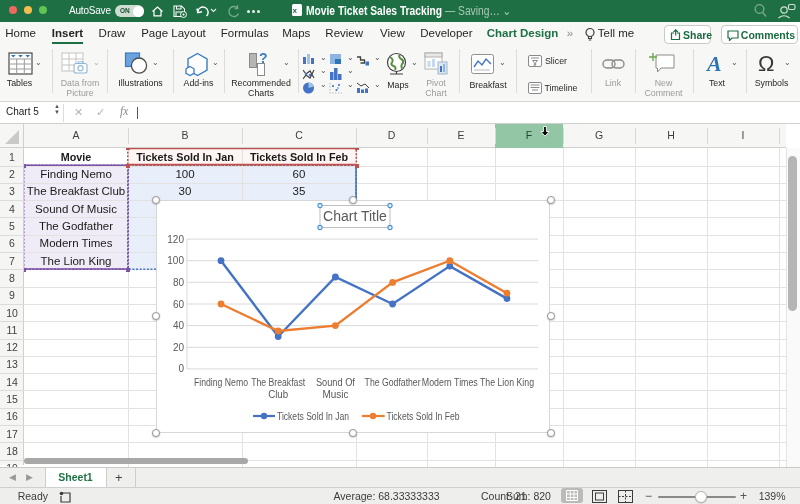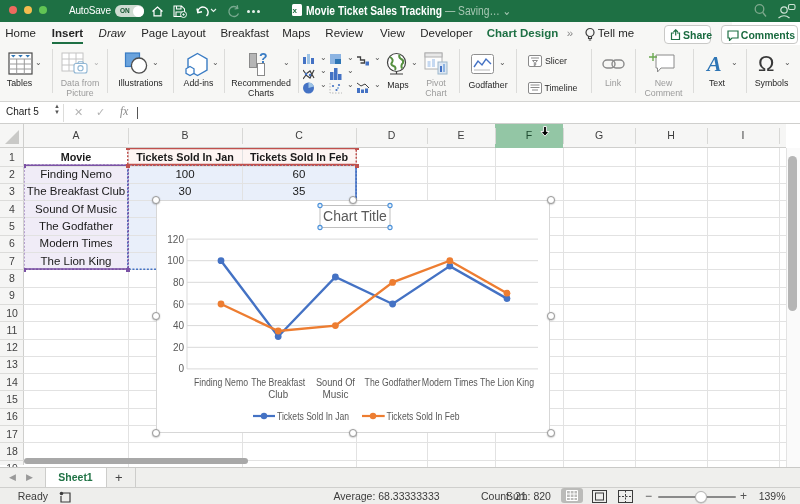--- a/index.html
+++ b/index.html
@@ -79,23 +79,23 @@
   <svg class="abs" style="left:776px; top:2px;" width="20" height="18" viewBox="0 0 20 18">
     <circle cx="8" cy="8" r="3.2" fill="none" stroke="#cfe3d6" stroke-width="1.2"></circle>
     <path d="M2.5 16 q5.5 -4.5 11 0" fill="none" stroke="#cfe3d6" stroke-width="1.2"></path>
     <rect x="12.5" y="2.5" width="6.5" height="5" rx="1.5" fill="none" stroke="#cfe3d6" stroke-width="1.1"></rect>
   </svg>
 </div>
 
 <div id="menubar" class="abs">
   <span class="mi" style="left:20.6px;">Home</span>
   <span class="mi" style="left:67.5px; font-weight:bold;">Insert</span>
-  <span class="mi" style="left:112px;font-style:italic;">Draw</span>
+  <span class="mi" style="left:112px;">Draw</span>
   <span class="mi" style="left:173.5px;">Page Layout</span>
-  <span class="mi" style="left:244.7px;">Breakfast</span>
+  <span class="mi" style="left:244.7px;">Formulas</span>
   <span class="mi" style="left:296.3px;">Maps</span>
   <span class="mi" style="left:344.2px;">Review</span>
   <span class="mi" style="left:392.4px;">View</span>
   <span class="mi" style="left:446.4px;">Developer</span>
   <span class="mi" style="left:522.5px; color:#1e7044; font-weight:bold;">Chart Design</span>
   <span class="mi" style="left:570px; color:#8a8a8a;">»</span>
   <span class="mi" style="left:616px;">Tell me</span>
   <div class="abs" style="left:52px; top:20px; width:31px; height:2px; background:#1e7044;"></div>
   <svg class="abs" style="left:584px; top:5px;" width="12" height="15" viewBox="0 0 12 15">
     <circle cx="6" cy="5.5" r="4" fill="none" stroke="#3c3c3c" stroke-width="1.2"></circle>
@@ -232,21 +232,21 @@
       <rect x="19" y="12" width="2" height="8" fill="#8db4e2"></rect>
   </svg>
   <div class="rlab gray" style="left:436px; top:34px;">Pivot<br>Chart</div>
 
   <svg class="abs" style="left:471px; top:9px;" width="23" height="20" viewBox="0 0 23 20">
     <rect x="0.5" y="0.5" width="22" height="19" rx="2" fill="#fff" stroke="#909090"></rect>
     <path d="M3 13 l4 -6 l4 4 l4 -6 l5 5" stroke="#4472c4" stroke-width="1.4" fill="none"></path>
     <path d="M3 16 h16" stroke="#b8b8b8" fill="none"></path>
   </svg>
   <span class="chev" style="left:499px; top:13px;">⌄</span>
-  <div class="rlab" style="left:488px; top:36px;">Godfather</div>
+  <div class="rlab" style="left:488px; top:36px;">Breakfast</div>
 
   <svg class="abs" style="left:528px; top:10px;" width="15" height="13" viewBox="0 0 15 13">
     <rect x="0.5" y="0.5" width="13" height="11" rx="1.5" fill="#fff" stroke="#8a8a8a"></rect>
     <path d="M3 3 h8 M4.5 5.5 h5 l-1.8 2 v2.5 l-1.4 1 v-3.5 Z" stroke="#8a8a8a" fill="none"></path>
   </svg>
   <div class="rlab" style="left:556px; top:12px;">Slicer</div>
   <svg class="abs" style="left:528px; top:37px;" width="15" height="13" viewBox="0 0 15 13">
     <rect x="0.5" y="0.5" width="13" height="11" rx="1.5" fill="#fff" stroke="#8a8a8a"></rect>
     <path d="M2.5 3 h9 M2.5 5.5 h9 M4 8 h6" stroke="#8a8a8a" fill="none"></path>
   </svg>

